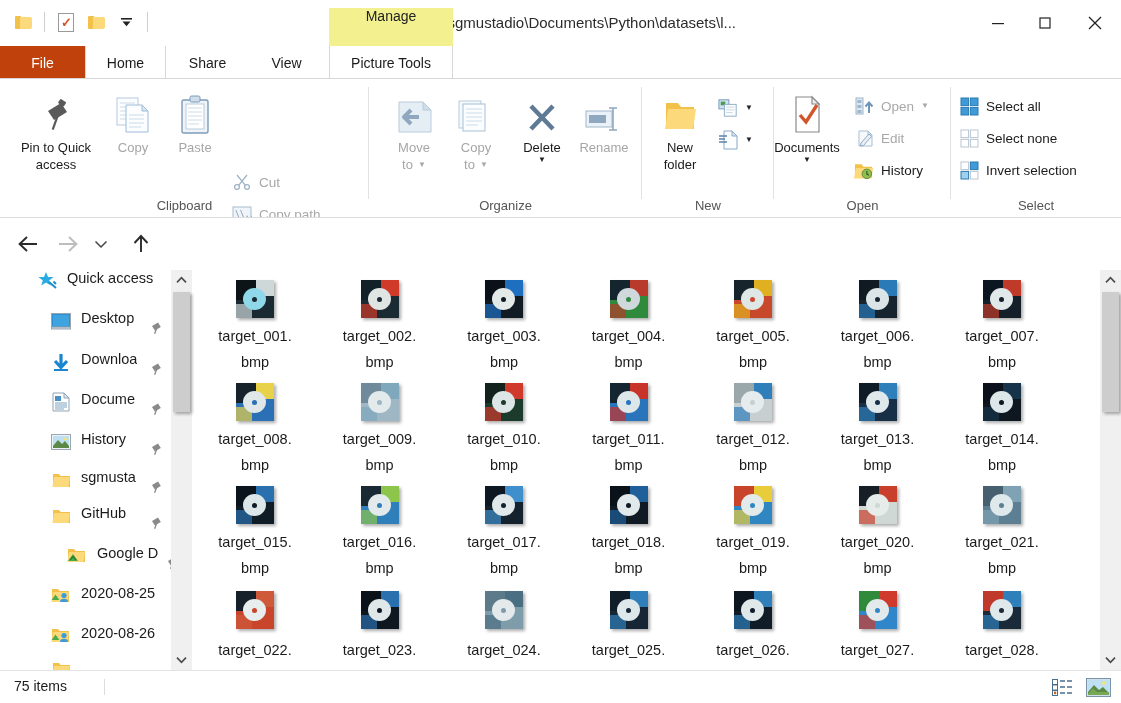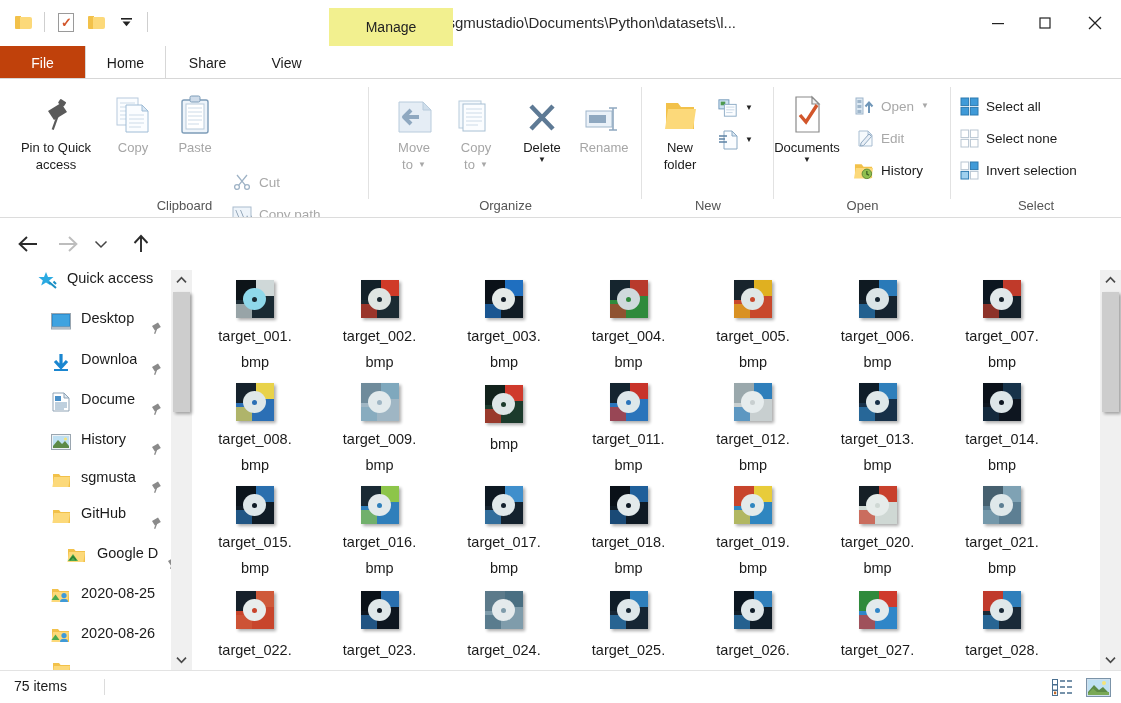--- a/index.html
+++ b/index.html
@@ -42,21 +42,21 @@
 
   .wbtns { position:absolute; right:0; top:0; height:46px; display:flex; }
   .wbtn { width:47px; height:46px; display:flex; align-items:center; justify-content:center;
           font-size:16px; color:#222; }
   .wbtn.close { width:53px; }
   .wbtn svg { display:block; }
 
   
   .ctx-tab {
     position:absolute; left:329px; top:8px; width:124px; height:38px;
-    background:#f2f08f; display:flex; align-items:center; justify-content:center;
+    background:#f2f08f; display:flex; align-items:flex-start; justify-content:center;
     font-size:14px; color:#222;
   }
 
   
   .tabstrip { position:absolute; left:0; top:46px; width:1121px; height:33px; background:#fff; }
   .tabstrip:after{ content:""; position:absolute; left:0; bottom:0; width:1121px; height:1px; background:#d7d7d7; }
   .tab { position:absolute; top:0; height:33px; display:flex; align-items:center; justify-content:center;
          font-size:14px; color:#1b1b1b; }
   .tab.file { left:0; width:85px; background:#c0410b; color:#fff; }
   .tab.home { left:85px; width:81px; background:#fff; border-left:1px solid #d7d7d7; border-right:1px solid #d7d7d7;}
@@ -220,20 +220,23 @@
       <span>File</span>
     </div>
     <div class="tab home">
       <span>Home</span>
     </div>
     <div class="tab share">
       <span>Share</span>
     </div>
     <div class="tab view">
       <span>View</span>
+    </div>
+    <div class="tab ptools">
+      <span>Picture Tools</span>
     </div>
 
     <div class="ribbon-ctl">
       <div class="chev-up">
         <svg width="15" height="10" viewBox="0 0 15 10">
             <path d="M1.5 7.5 L7.5 2 L13.5 7.5" stroke="#555" stroke-width="1.4" fill="none"></path>
           </svg>
       </div>
       <div class="help-btn">
         <span>?</span>
@@ -902,20 +905,21 @@
             <div class="thumb-wrap">
               <div class="thumb" style="background:#1c3b2c">
                 <i style="left:0;top:0;width:20px;height:20px;background:#12221c"></i>
                 <i style="right:0;top:0;width:18px;height:16px;background:#cf3a2c"></i>
                 <i style="left:0;bottom:0;width:16px;height:14px;background:#cf3a2c;opacity:.7"></i>
                 <i style="left:7px;top:8px;width:23px;height:22px;border-radius:50%;background:#dde6e6"></i>
                 <i style="left:16px;top:17px;width:5px;height:5px;border-radius:50%;background:#1c3b2c"></i>
               </div>
             </div>
             <div class="fname">
+              <b>target_010.</b>
               <b>bmp</b>
             </div>
           </div>
           <div class="fileitem" style="left: 374.5px; top: 106px;">
             <div class="thumb-wrap">
               <div class="thumb" style="background:#2a74bb">
                 <i style="left:0;top:0;width:20px;height:20px;background:#142430"></i>
                 <i style="right:0;top:0;width:18px;height:16px;background:#c8332a"></i>
                 <i style="left:0;bottom:0;width:16px;height:14px;background:#c8332a;opacity:.7"></i>
                 <i style="left:7px;top:8px;width:23px;height:22px;border-radius:50%;background:#dde7ea"></i>

